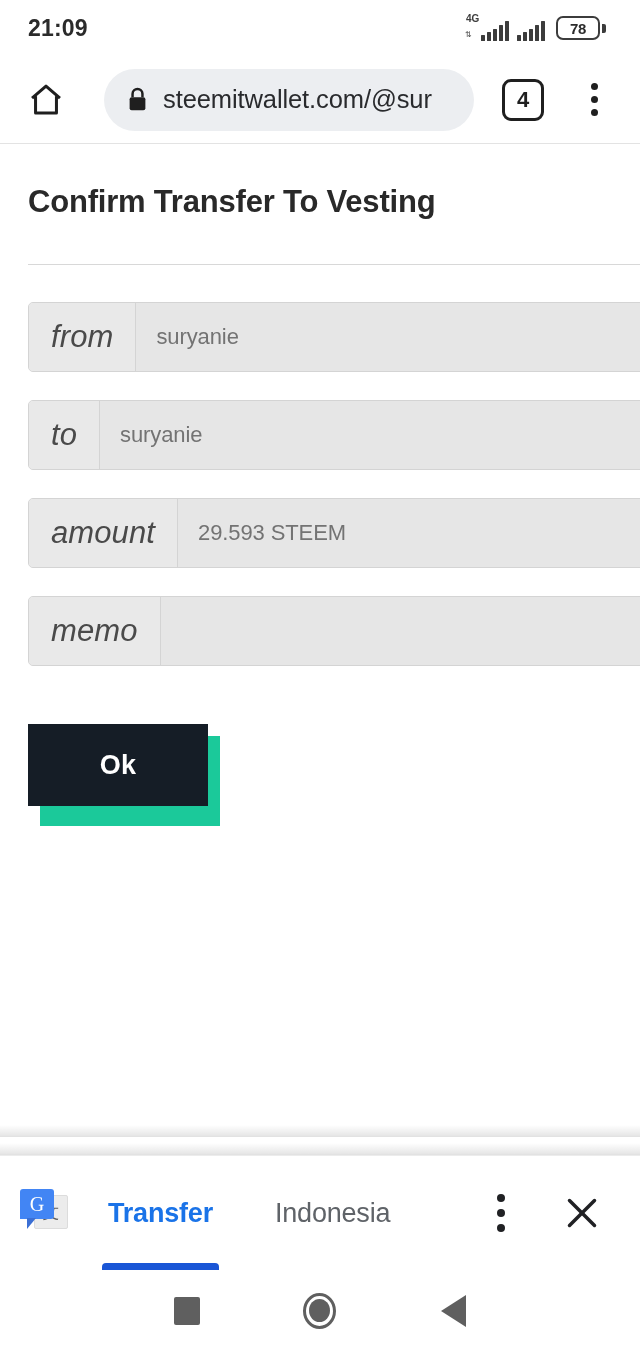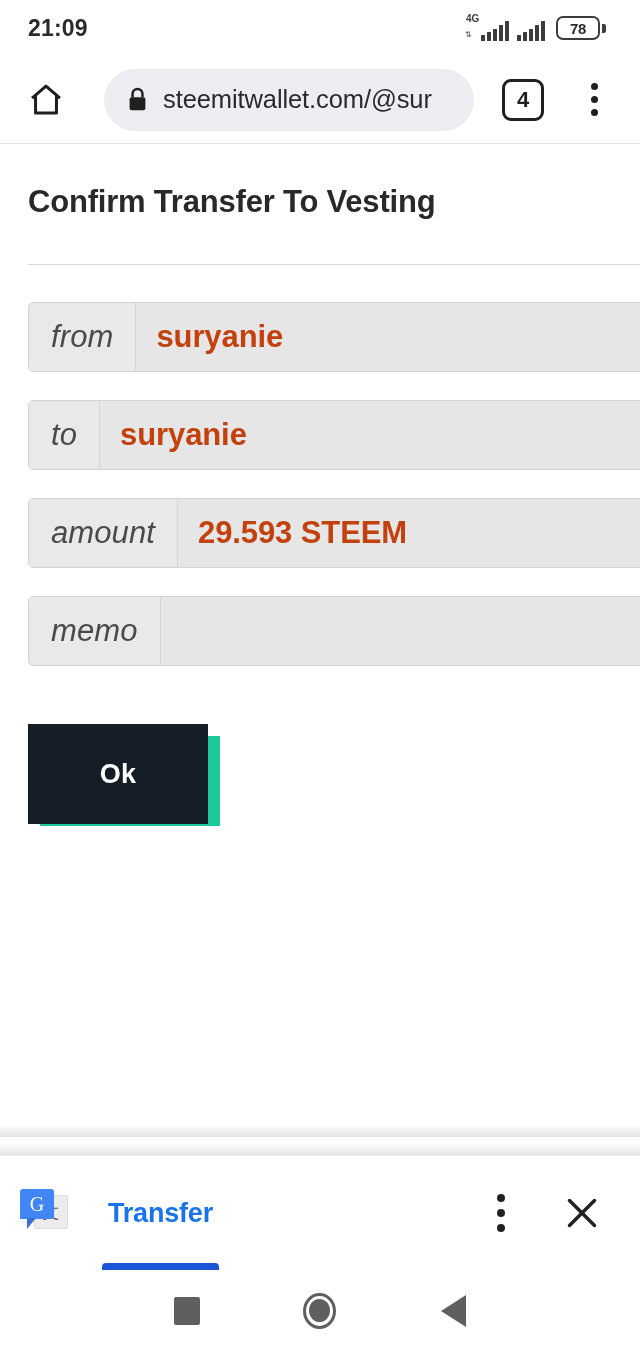--- a/index.html
+++ b/index.html
@@ -94,31 +94,31 @@
     background:#e9e9e9;
     border-right:1px solid #d4d4d4;
     display:flex; align-items:center;
     padding:0 22px;
     flex:none;
   }
   .row-label span { font-size:31px; color:#4a4a4a; letter-spacing:.1px;font-style:italic; }
   .row-value {
     flex:1; display:flex; align-items:center; padding:0 20px; background:#e6e6e6;
   }
-  .row-value span { font-size:31px; color:#c2410c; letter-spacing:-.1px;font-weight:bold; }
+  .row-value span { font-size:22px; color:#737373; letter-spacing:-.1px; }
 
   
   .btn-wrap { position:relative; margin:58px 0 0 28px; width:192px; height:100px; }
   .btn-shadow {
     position:absolute; left:12px; top:12px;
     width:180px; height:90px; background:#1bc99a;
   }
   .btn-ok {
     position:absolute; left:0; top:0;
-    width:180px; height:100px; background:#151d26;
+    width:180px; height:82px; background:#151d26;
     display:flex; align-items:center; justify-content:center;
     border:none; cursor:pointer;
   }
   .btn-ok span { color:#fff; font-size:27px; font-weight:700; letter-spacing:.2px; }
 
   
   .sep-shadow { position:absolute; left:0; right:0; height:12px; }
   .sep-shadow.a { bottom:214px; background:linear-gradient(to bottom,rgba(0,0,0,0) 0%,rgba(0,0,0,.10) 92%,rgba(0,0,0,.13) 100%); }
   .sep-shadow.b { bottom:196px; background:linear-gradient(to bottom,rgba(0,0,0,0) 0%,rgba(0,0,0,.10) 92%,rgba(0,0,0,.13) 100%); }
 
@@ -293,20 +293,23 @@
           <b>文</b>
         </div>
       <div class="gt-bubble">
           <b>G</b>
         </div>
       <div class="gt-tail"></div>
     </div>
     <div class="lang active">
       <span>Transfer</span>
     </div>
+    <div class="lang inactive">
+      <span>Indonesia</span>
+    </div>
     <div class="tb-spacer"></div>
     <div class="tb-kebab">
         <i></i>
         <i></i>
         <i></i>
       </div>
     <div class="tb-close">
       <svg width="40" height="40" viewBox="0 0 24 24" stroke="#202124" stroke-width="2.1" stroke-linecap="round">
         <line x1="4.5" y1="4.5" x2="19.5" y2="19.5"></line>
         <line x1="19.5" y1="4.5" x2="4.5" y2="19.5"></line>

